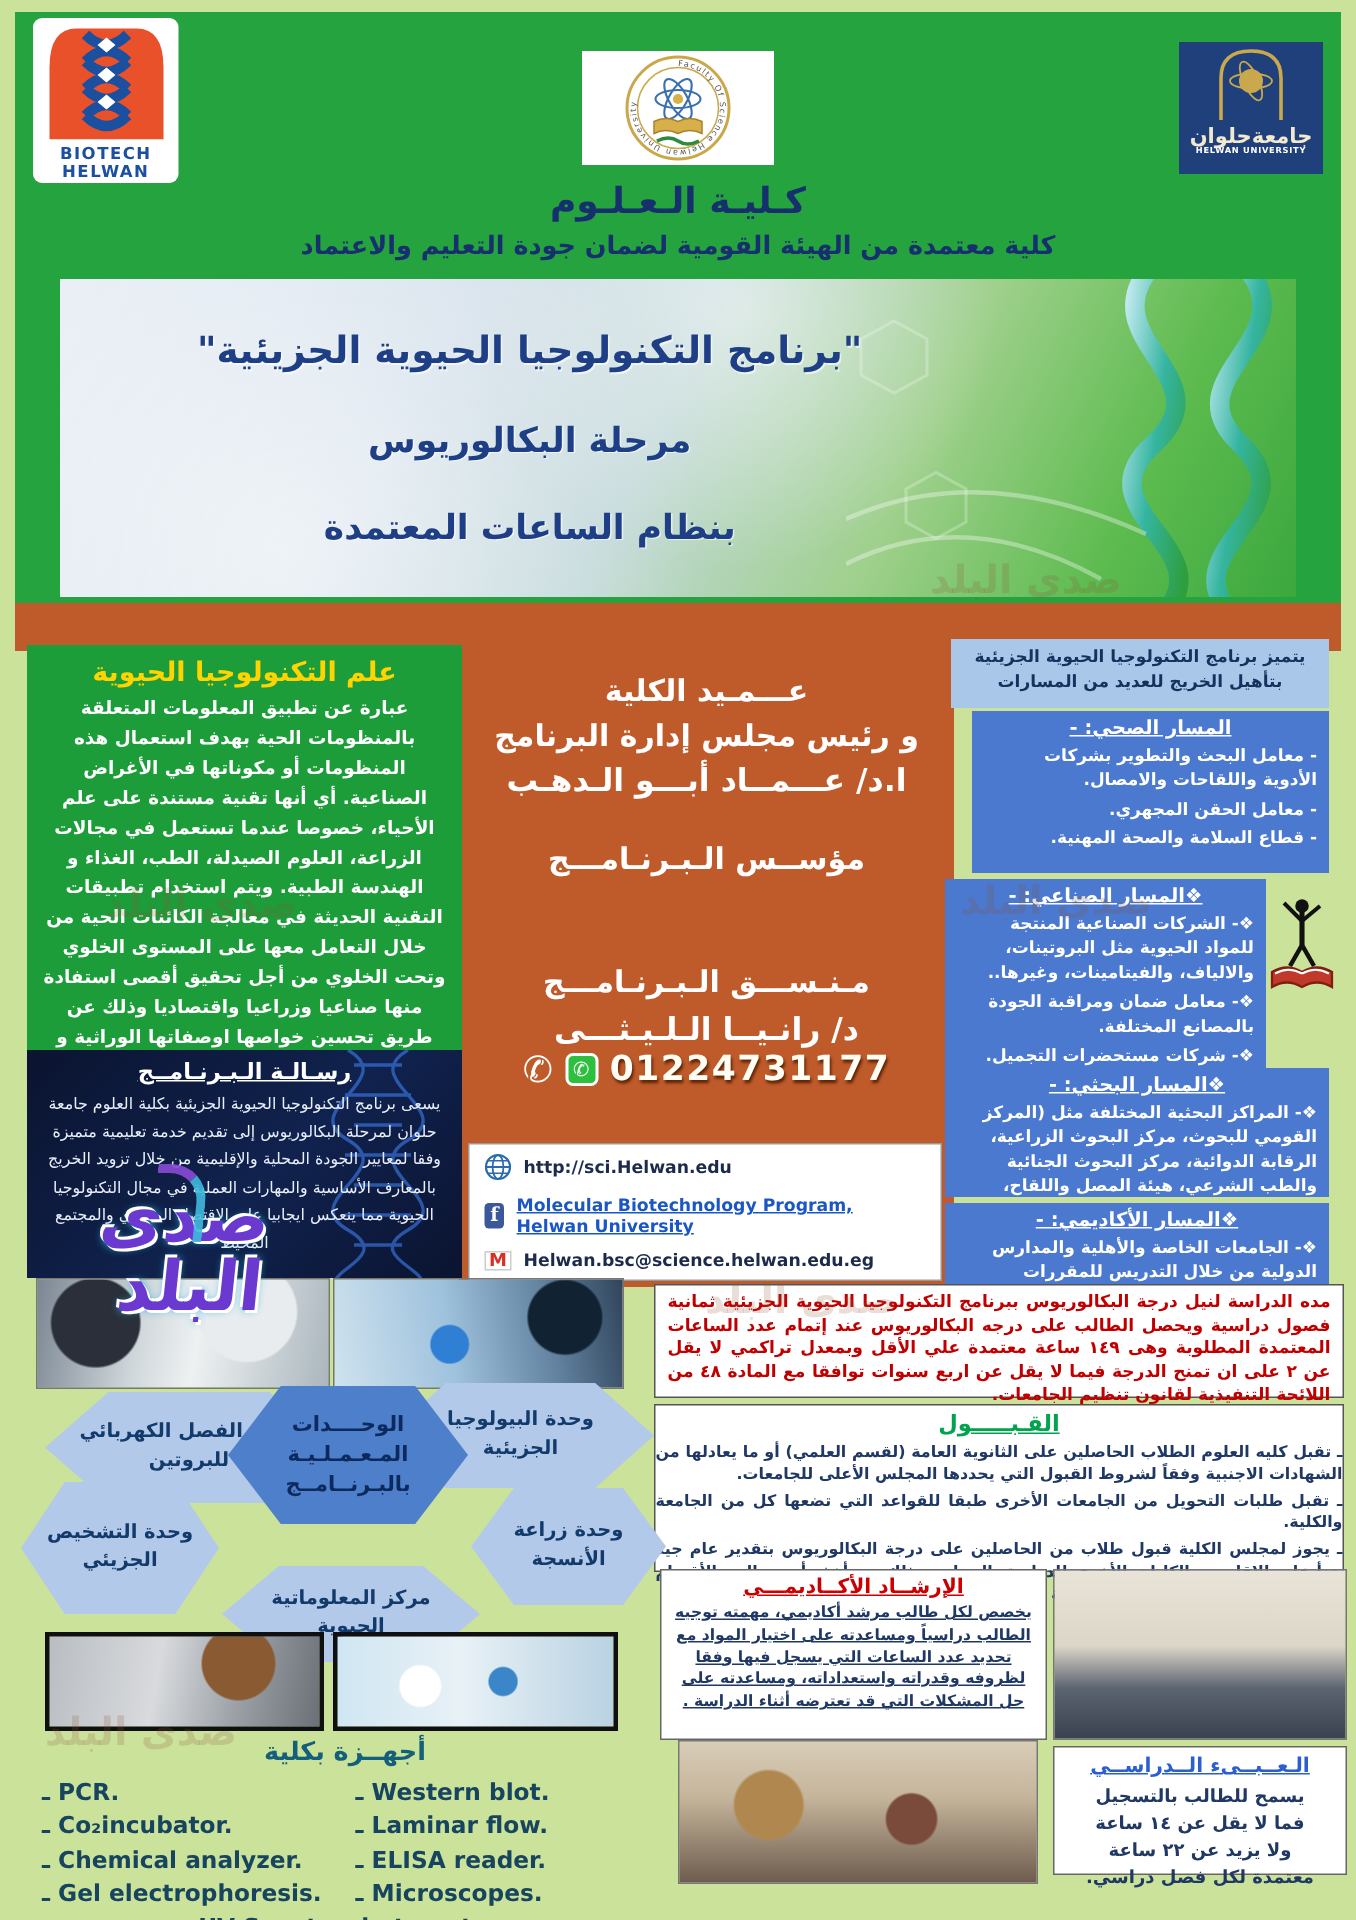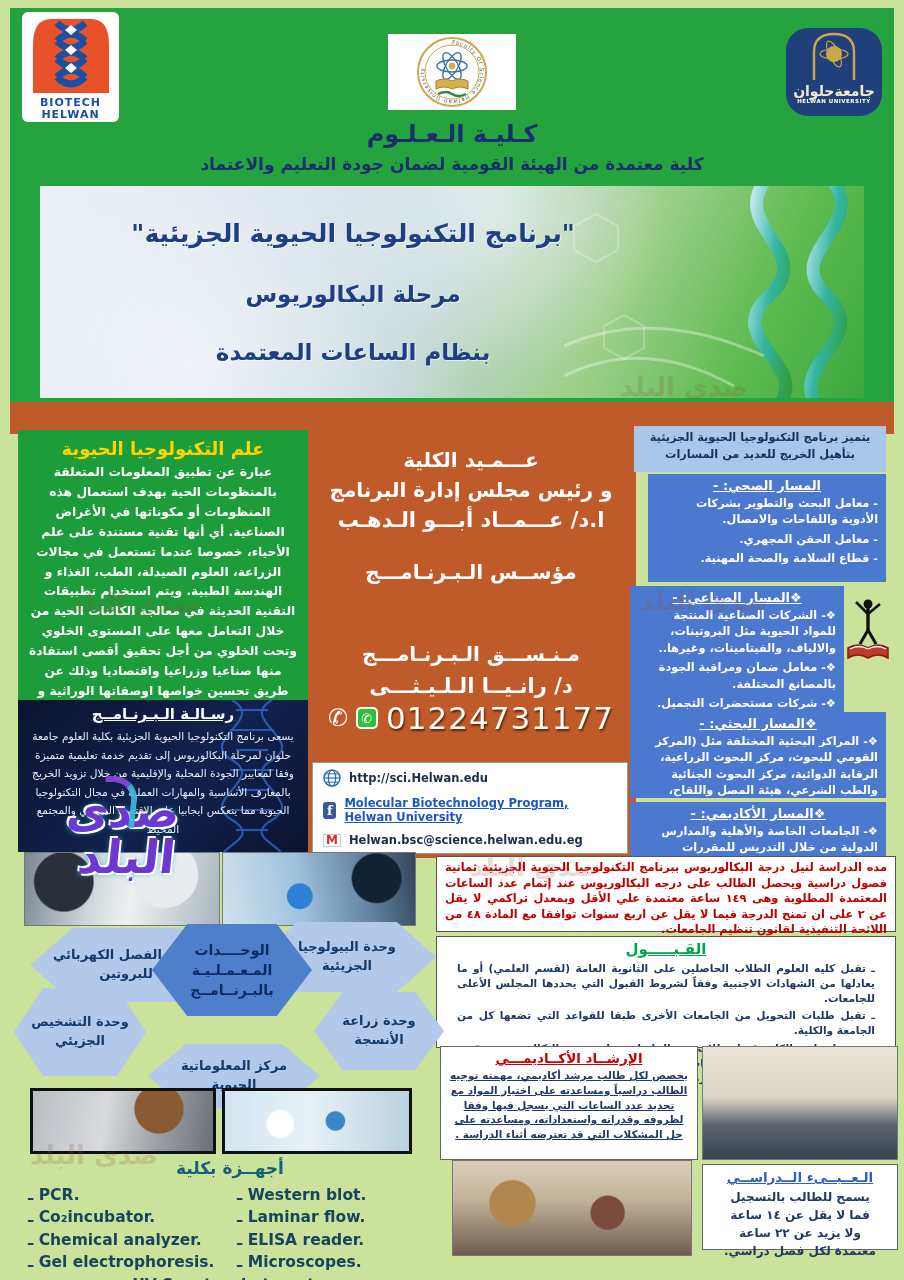--- a/index.html
+++ b/index.html
@@ -5,21 +5,21 @@
   html,body{margin:0;padding:0;background:#9aa77a;}
   *{box-sizing:border-box;font-family:"DejaVu Sans",sans-serif;}
   .poster{position:relative;width:904px;height:1280px;background:#cbe29b;margin:0 auto;overflow:hidden;}
   .abs{position:absolute;}
 
   
   .header-band{left:10px;top:8px;width:884px;height:396px;background:#25a33e;}
   .biotech-logo{left:12px;top:4px;width:97px;height:110px;background:#fff;border-radius:6px;padding:3px 4px;text-align:center;}
   .biotech-text{color:#1b4fa0;font-weight:bold;font-size:11px;letter-spacing:1px;line-height:1.1;}
   .seal-box{left:50%;transform:translateX(-50%);top:26px;width:128px;height:76px;background:#fff;display:flex;align-items:center;justify-content:center;}
-  .hu-logo{right:12px;top:20px;width:96px;height:88px;background:#20407c;color:#fff;text-align:center;padding-top:2px;border-radius:22px;}
+  .hu-logo{right:12px;top:20px;width:96px;height:88px;background:#20407c;color:#fff;text-align:center;padding-top:2px;}
   .hu-ar{font-size:14px;font-weight:bold;color:#f3e9cf;line-height:1;}
   .hu-en{font-size:5.5px;font-weight:bold;color:#fff;letter-spacing:.5px;}
   .faculty-title{left:0;top:112px;width:100%;text-align:center;color:#16306e;font-size:24px;font-weight:bold;}
   .accreditation{left:0;top:146px;width:100%;text-align:center;color:#16306e;font-size:17px;font-weight:bold;}
   .banner{left:30px;top:178px;width:824px;height:212px;overflow:hidden;
     background:linear-gradient(115deg,#e8eef5 0%,#d7e2ec 30%,#c2d8d9 48%,#9fd08c 68%,#5dbb4f 85%,#3ba83e 100%);}
   .banner svg{position:absolute;right:0;top:0;height:100%;}
   .banner-glow{position:absolute;left:0;top:0;width:100%;height:100%;
     background:radial-gradient(circle at 18% 85%,rgba(255,255,255,.55),rgba(255,255,255,0) 40%),
                radial-gradient(circle at 55% 10%,rgba(255,255,255,.5),rgba(255,255,255,0) 35%);}
@@ -42,21 +42,21 @@
   .sada-logo{left:48px;top:788px;width:130px;height:84px;z-index:5;transform:skew(-6deg);pointer-events:none;}
   .sada-main{font-size:46px;font-weight:bold;color:#6a3ad0;text-shadow:2px 2px 0 #fff,-2px -2px 0 #fff,0 0 6px #2fb7d9;direction:rtl;line-height:1;}
   .sada-swoosh{position:absolute;left:52px;top:-12px;width:34px;height:52px;border-right:6px solid #3fb9dd;border-top:6px solid #8a4bd8;border-radius:0 26px 0 0;opacity:.9;}
 
   
   .mid{left:306px;width:330px;text-align:center;color:#fff;font-weight:bold;direction:rtl;}
   .mid-h{font-size:20px;} .mid-n{font-size:21px;}
   .phone-row{left:316px;top:700px;width:310px;display:flex;align-items:center;justify-content:center;gap:8px;direction:ltr;}
   .phone-glyph{color:#fff;font-size:24px;line-height:1;}
   .wa-chip{width:22px;height:22px;background:#2fbf3e;border:2px solid #fff;border-radius:5px;color:#fff;font-size:13px;display:flex;align-items:center;justify-content:center;}
-  .phone-num{color:#fffef5;font-size:31px;font-weight:normal;letter-spacing:1px;text-shadow:1px 2px 2px #5c2306;}
+  .phone-num{color:#fffef5;font-size:23px;font-weight:bold;letter-spacing:1px;text-shadow:1px 2px 2px #5c2306;}
   .contact-box{left:312px;top:762px;width:316px;height:92px;background:#fff;border:1px solid #999;padding:6px 10px;display:flex;flex-direction:column;justify-content:space-between;}
   .c-row{display:flex;align-items:center;gap:8px;direction:ltr;}
   .c-text{font-size:11.5px;font-weight:bold;color:#1c2b4c;}
   .c-link{font-size:11.5px;font-weight:bold;color:#1a56c4;text-decoration:underline;}
   .fb-chip{width:17px;height:17px;background:#3b5998;color:#fff;border-radius:3px;font-size:13px;font-weight:bold;display:flex;align-items:center;justify-content:center;font-family:"DejaVu Serif",serif;}
   .gm-chip{width:18px;height:13px;background:#fff;border:1px solid #ccc;color:#d93025;font-size:12px;font-weight:bold;display:flex;align-items:center;justify-content:center;line-height:1;}
 
   
   .intro-box{left:634px;top:426px;width:252px;height:46px;background:#a9c7e9;color:#17315e;font-size:11.3px;font-weight:bold;text-align:center;direction:rtl;padding:4px 6px;line-height:1.5;}
   .track{background:#4a79cf;color:#fff;direction:rtl;padding:4px 8px;}
@@ -64,21 +64,21 @@
   .track-item{font-size:11.3px;font-weight:bold;line-height:1.45;margin:3px 0;text-align:right;}
   .track1{left:648px;top:474px;width:238px;height:108px;}
   .track2{left:630px;top:586px;width:214px;height:172px;}
   .track3{left:630px;top:712px;width:256px;height:86px;}
   .track4{left:630px;top:802px;width:256px;height:54px;}
   .person-icon{left:846px;top:598px;}
 
   
   .study-box{left:436px;top:856px;width:460px;height:76px;background:#fff;border:1px solid #555;padding:3px 8px;direction:rtl;}
   .study-body{color:#c00000;font-size:11.4px;font-weight:bold;line-height:1.36;text-align:justify;}
-  .admission-box{left:436px;top:936px;width:460px;height:112px;background:#fff;border:1px solid #555;padding:2px 20px;direction:rtl;}
+  .admission-box{left:436px;top:936px;width:460px;height:112px;background:#fff;border:1px solid #555;padding:2px 0;direction:rtl;}
   .admission-title{text-align:center;color:#00a44f;font-size:15px;font-weight:bold;text-decoration:underline;margin:1px 0 2px;}
   .admission-item{color:#1f3864;font-size:10.6px;font-weight:bold;line-height:1.4;text-align:justify;margin:3px 0;}
 
   
   .photo{border:1px solid #777;overflow:hidden;}
   .photo-thick{border:3px solid #101010;}
   .ph1{left:24px;top:852px;width:196px;height:74px;background:
     radial-gradient(circle at 20% 40%,#2a2f3a 0 18%,rgba(0,0,0,0) 19%),
     radial-gradient(circle at 72% 30%,#e8ecef 0 22%,rgba(0,0,0,0) 23%),
     linear-gradient(100deg,#7b8693 0%,#cfd6da 35%,#eef1f2 55%,#aab6bd 100%);}

